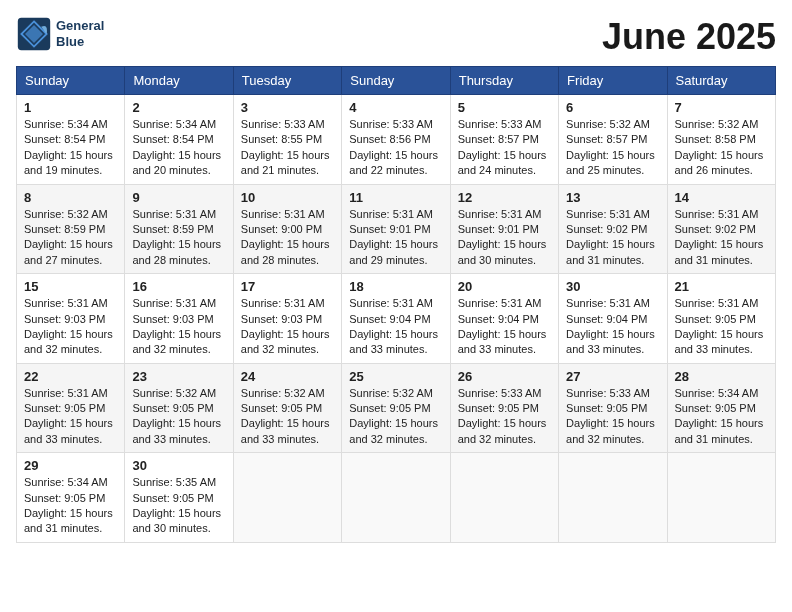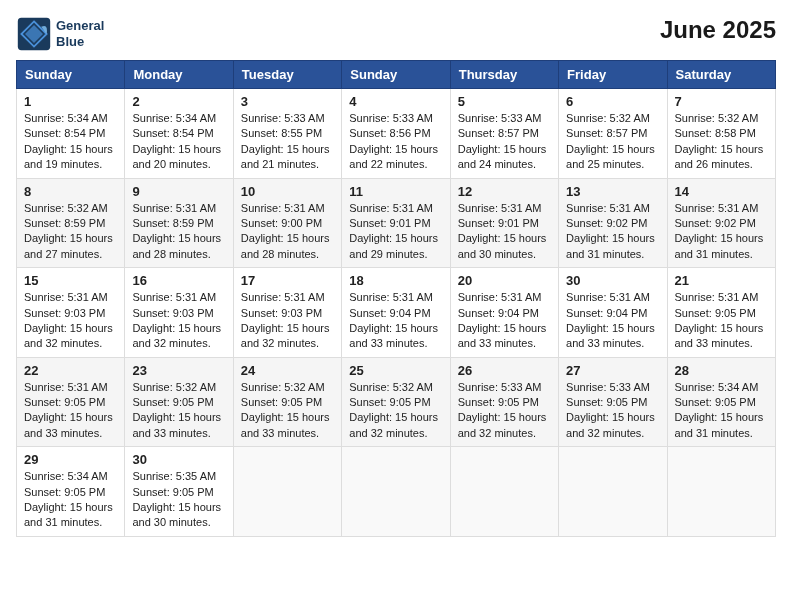--- a/index.html
+++ b/index.html
@@ -28,40 +28,40 @@
       line-height: 1.2;
     }
     .logo-icon {
       width: 36px;
       height: 36px;
     }
     .title-area {
       text-align: right;
     }
     .calendar-title {
-      font-size: 24px;
+      font-size: 36px;
       font-weight: bold;
       color: #1a1a1a;
     }
     .calendar-subtitle {
       font-size: 15px;
       color: #333;
     }
     .calendar-table {
       width: 100%;
       border-collapse: collapse;
       border: 1px solid #ccc;
     }
     .calendar-table th {
       background: #2a5298;
       color: #fff;
       text-align: left;
       padding: 6px 8px;
       font-size: 13px;
-      font-weight: bold;
+      font-weight: normal;
       border: 1px solid #1e3e7a;
     }
     .calendar-table td {
       vertical-align: top;
       padding: 5px 7px;
       font-size: 11px;
       color: #222;
       border: 1px solid #ddd;
       width: calc(100% / 7);
       background: #fff;

